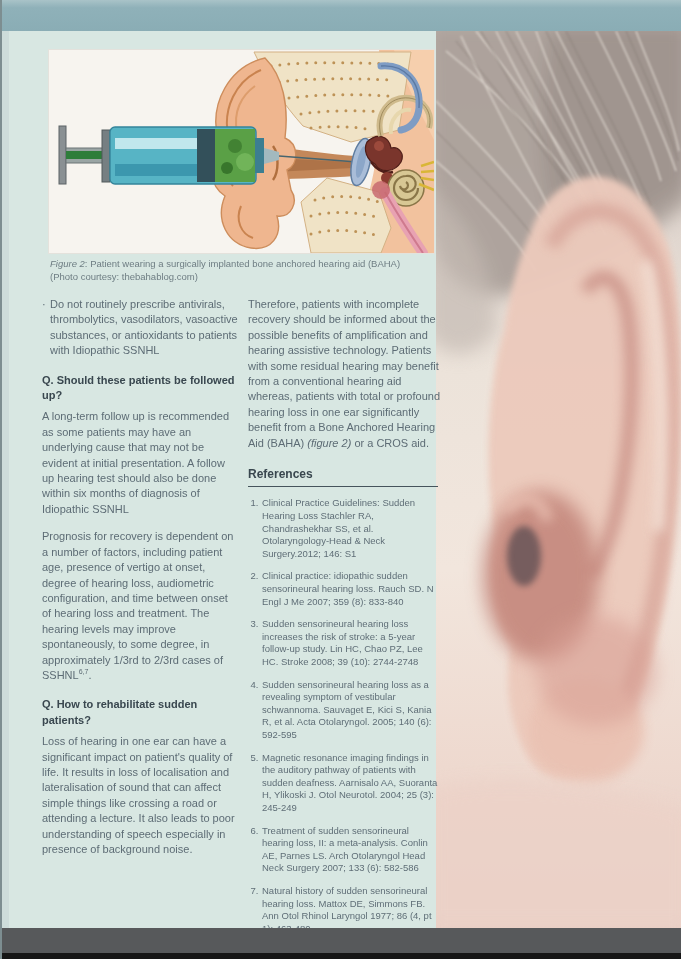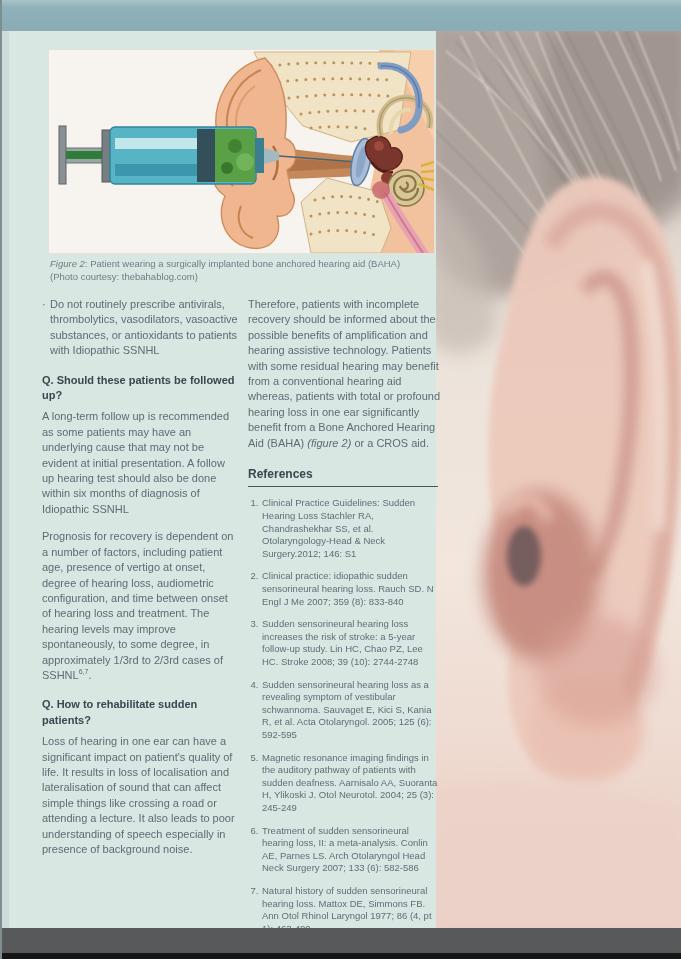--- a/index.html
+++ b/index.html
@@ -226,21 +226,21 @@
 
   <div class="col col-right">
     <p class="para"><span>Therefore, patients with incomplete recovery should be informed about the possible benefits of amplification and hearing assistive technology. Patients with some residual hearing may benefit from a conventional hearing aid whereas, patients with total or profound hearing loss in one ear significantly benefit from a Bone Anchored Hearing Aid (BAHA) </span><span class="ital">(figure 2)</span><span> or a CROS aid.</span></p>
 
     <div class="refs-head">References</div>
     <hr class="refs-rule">
     <ol class="refs">
       <li>Clinical Practice Guidelines: Sudden Hearing Loss Stachler RA, Chandrashekhar SS, et al. Otolaryngology-Head &amp; Neck Surgery.2012; 146: S1</li>
       <li>Clinical practice: idiopathic sudden sensorineural hearing loss. Rauch SD. N Engl J Me 2007; 359 (8): 833-840</li>
       <li>Sudden sensorineural hearing loss increases the risk of stroke: a 5-year follow-up study. Lin HC, Chao PZ, Lee HC. Stroke 2008; 39 (10): 2744-2748</li>
-      <li>Sudden sensorineural hearing loss as a revealing symptom of vestibular schwannoma. Sauvaget E, Kici S, Kania R, et al.  Acta Otolaryngol. 2005; 125 (6): 592-595</li>
+      <li>Sudden sensorineural hearing loss as a revealing symptom of vestibular schwannoma. Sauvaget E, Kici S, Kania R, et al.  Acta Otolaryngol. 2005; 140 (6): 592-595</li>
       <li>Magnetic resonance imaging findings in the auditory pathway of patients with sudden deafness. Aarnisalo AA, Suoranta H, Ylikoski J. Otol Neurotol. 2004; 25 (3): 245-249</li>
       <li>Treatment of sudden sensorineural hearing loss, II: a meta-analysis. Conlin AE, Parnes LS.  Arch Otolaryngol Head Neck Surgery 2007; 133 (6): 582-586</li>
       <li>Natural history of sudden sensorineural hearing loss. Mattox DE, Simmons FB. Ann Otol Rhinol Laryngol 1977; 86 (4, pt 1): 463-480.</li>
     </ol>
   </div>
 
   <div class="footer-band"></div>
   <div class="footer-black"></div>
 </div>
 

